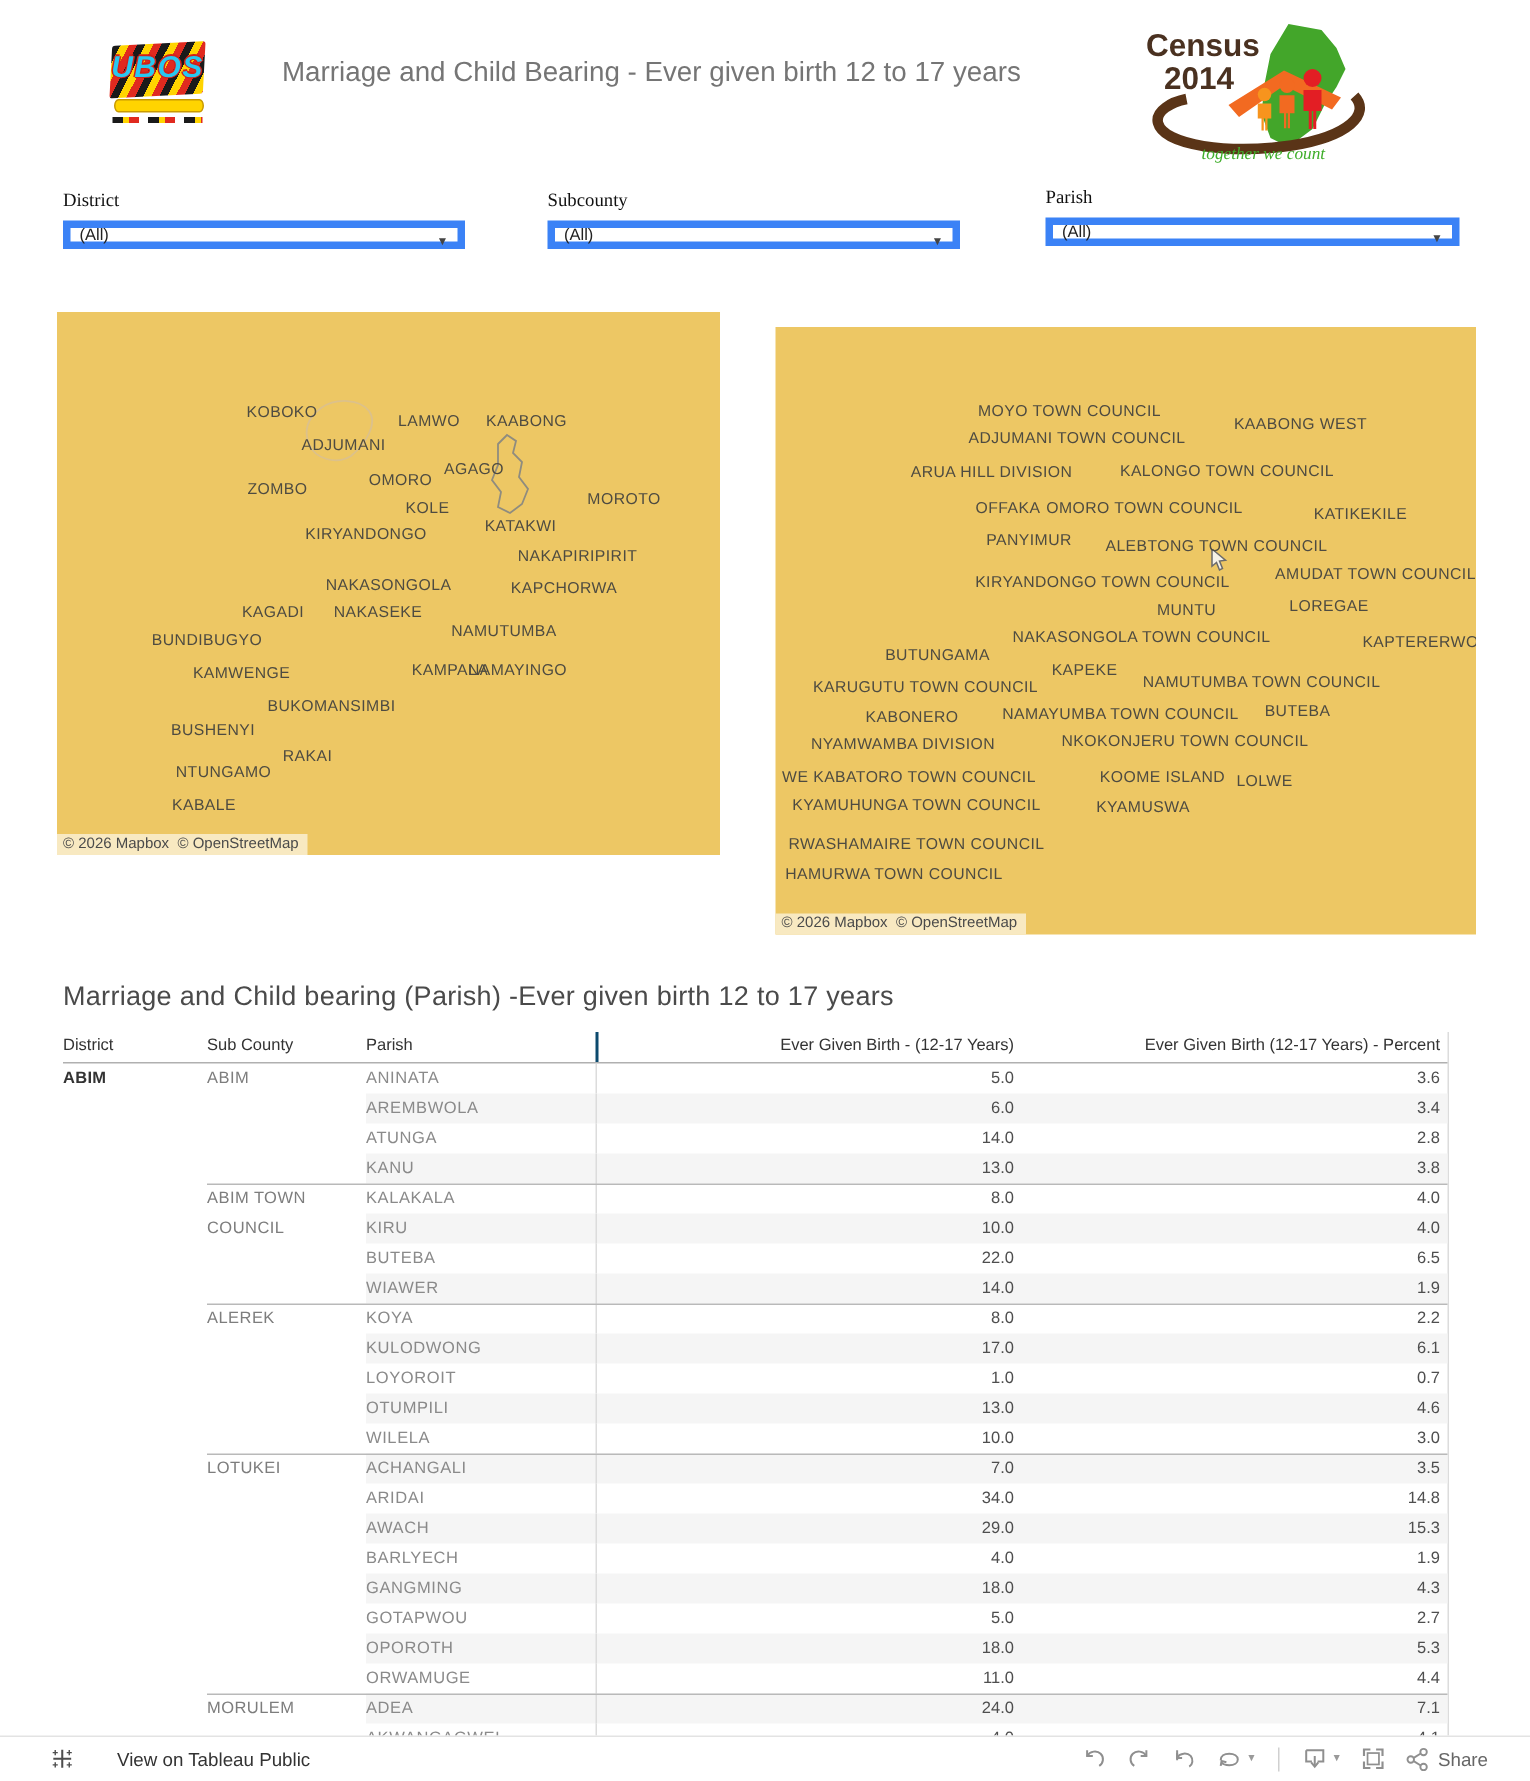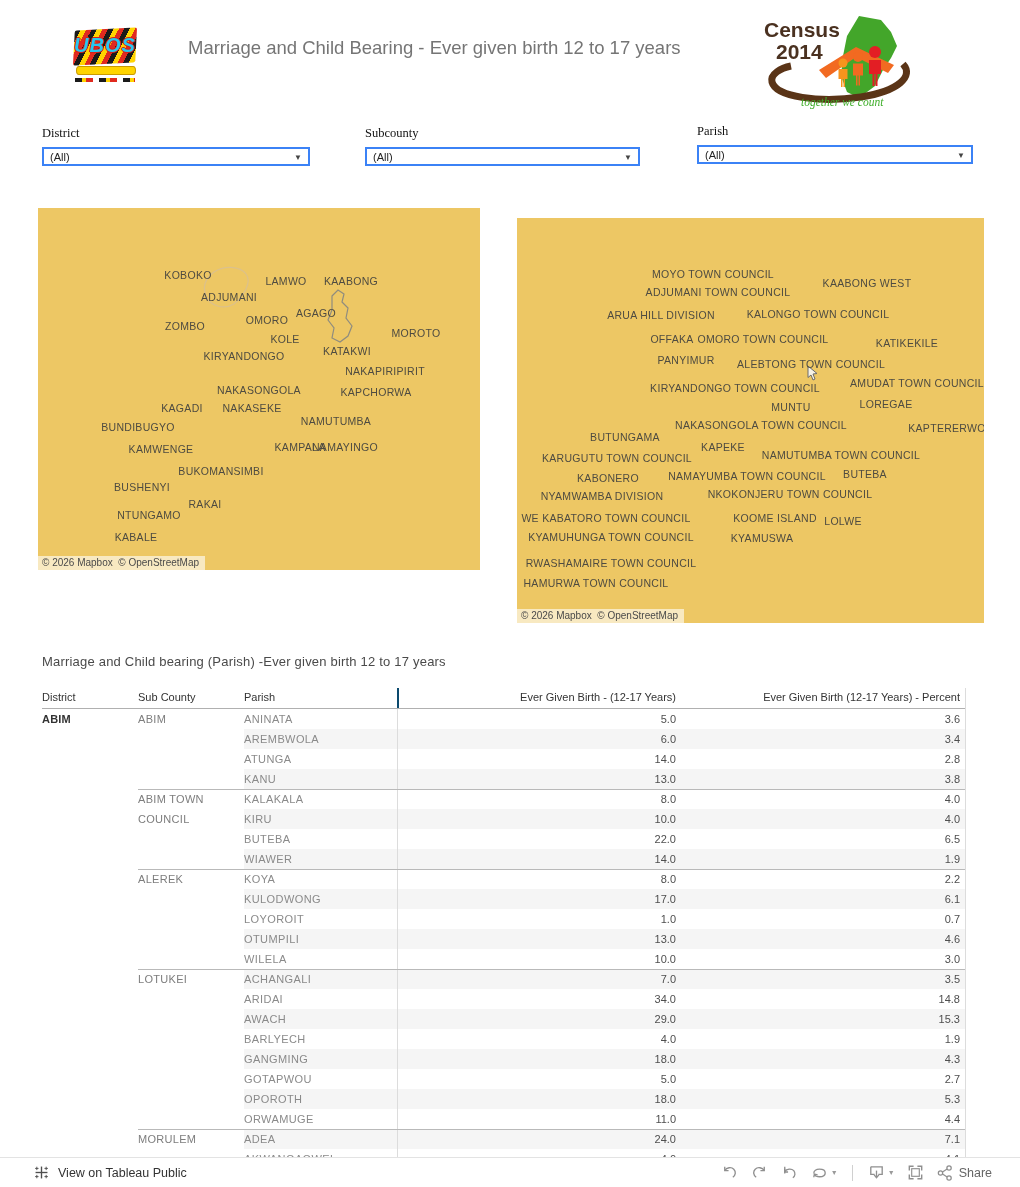--- a/index.html
+++ b/index.html
@@ -19,35 +19,35 @@
     border:1px solid #c99a00;border-radius:3px/50%;}
   .ubos-underline{position:absolute;left:3px;top:52px;width:60px;height:4px;
     background:repeating-linear-gradient(90deg,#1a1a1a 0 7px,#ffd400 7px 11px,#e02a1f 11px 18px,#ffffff 18px 24px);}
   .page-title{position:absolute;left:188px;top:34px;width:500px;font-size:18.5px;
     line-height:27.5px;color:#757575;}
   .census-logo{position:absolute;left:763px;top:12px;width:150px;height:97px;}
   
   .filter{position:absolute;}
   .filter-label{font-family:"Liberation Serif",serif;font-size:12.5px;color:#111;}
   .filter-box{position:relative;margin-top:6px;height:19px;box-sizing:border-box;
-    border:2px solid #3b82f6;background:#fff;display:flex;align-items:center;padding-left:6px;}
+    border:5px solid #3b82f6;background:#fff;display:flex;align-items:center;padding-left:6px;}
   .filter-value{font-size:11px;color:#222;}
   .filter-arrow{position:absolute;right:6px;top:5px;font-size:8px;color:#444;line-height:8px;}
   
   .map-panel{position:absolute;overflow:hidden;background:#edc764;}
   .map-left{left:38px;top:208px;width:442px;height:362px;}
   .map-right{left:517px;top:218px;width:467px;height:405px;}
   .map-label{position:absolute;transform:translate(-50%,-50%);white-space:nowrap;
     font-size:10.5px;color:#4e4b41;letter-spacing:0.3px;}
   .map-attr{position:absolute;left:0;bottom:0;background:rgba(255,255,255,0.6);
     font-size:10px;color:#4a4a4a;padding:1px 6px 2px 4px;white-space:pre;}
   .map-overlay{position:absolute;left:0;top:0;}
   .map-cursor{position:absolute;}
   
-  .table-title{position:absolute;left:42px;top:654px;font-size:13px;color:#4a4a4a;letter-spacing:0.2px;}
+  .table-title{position:absolute;left:42px;top:654px;font-size:18px;color:#4a4a4a;letter-spacing:0.2px;}
   .tbl{position:absolute;left:42px;top:688px;width:923px;border-right:1px solid #dcdcdc;box-sizing:content-box;}
   .tbl-head{display:flex;height:20px;border-bottom:1px solid #b0b0b0;}
   .tbl-head div{font-size:11px;color:#333;line-height:19px;box-sizing:border-box;}
   .h-district{width:96px;}
   .h-sub{width:106px;}
   .h-parish{width:153px;}
   .h-v{width:284px;text-align:right;padding-right:5px;}
   .h-v.first{border-left:2px solid #0c4a6e;}
   .tbl-body{position:relative;}
   .group{position:relative;}
@@ -60,21 +60,21 @@
   .gap{width:202px;}
   .strip{display:flex;width:721px;}
   .strip.band{background:#f5f5f5;}
   .c-parish{width:153px;font-size:11px;color:#8a8a8a;line-height:20px;letter-spacing:0.4px;box-sizing:border-box;}
   .c-val{width:284px;box-sizing:border-box;text-align:right;font-size:11px;color:#4e4e4e;
     line-height:20px;padding-right:5px;}
   .c-val.v1{border-left:1px solid #dcdcdc;}
   
   .toolbar{position:absolute;left:0;top:1157px;width:1020px;height:30px;background:#fff;
     border-top:1px solid #e3e3e3;display:flex;align-items:center;z-index:10;box-sizing:border-box;}
-  .tb-left{display:flex;align-items:center;margin-left:33px;}
+  .tb-left{display:flex;align-items:center;margin-left:33px;gap:20px;}
   .tb-text{font-size:12.5px;color:#333;margin-left:8px;}
   .tb-right{margin-left:auto;margin-right:28px;display:flex;align-items:center;gap:11px;}
   .tb-icon{display:flex;align-items:center;}
   .tb-sep{width:1px;height:16px;background:#d0d0d0;margin:0 3px;}
   .tb-caret{font-size:7px;color:#9a9a9a;margin-left:2px;}
   .tb-share-label{font-size:12.5px;color:#666;margin-left:5px;}
 </style>
 </head>
 <body>
 

